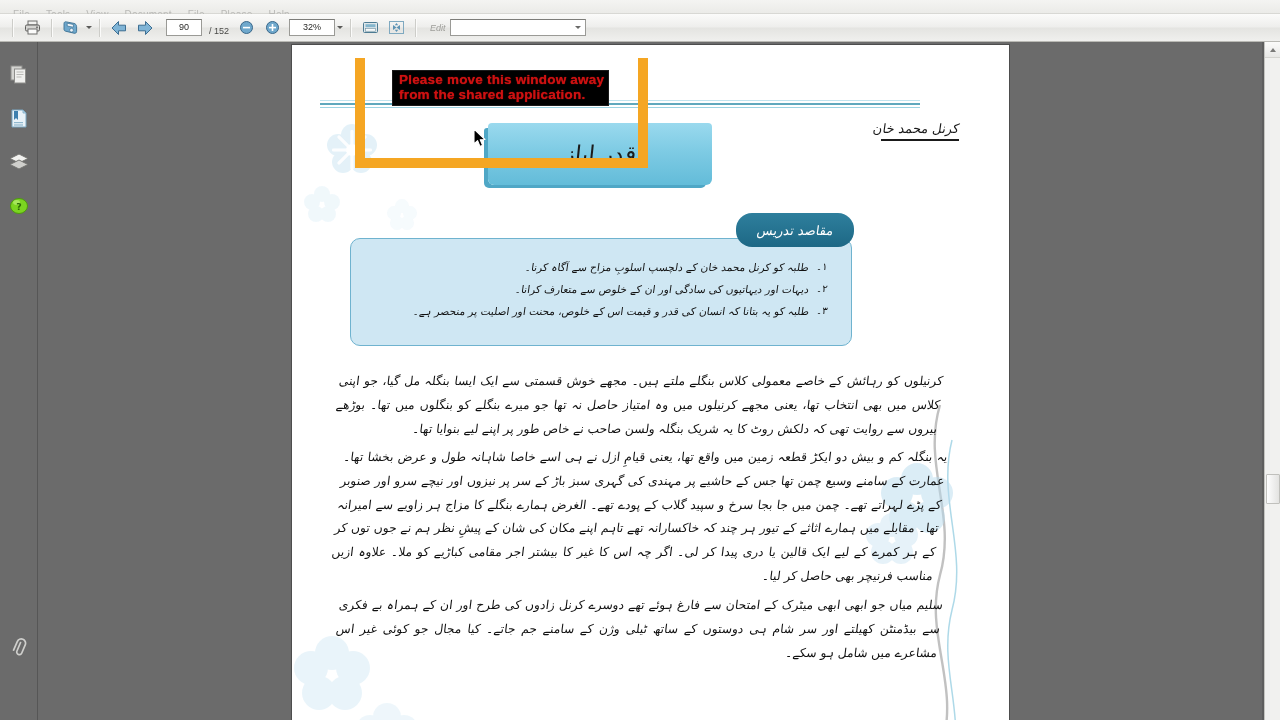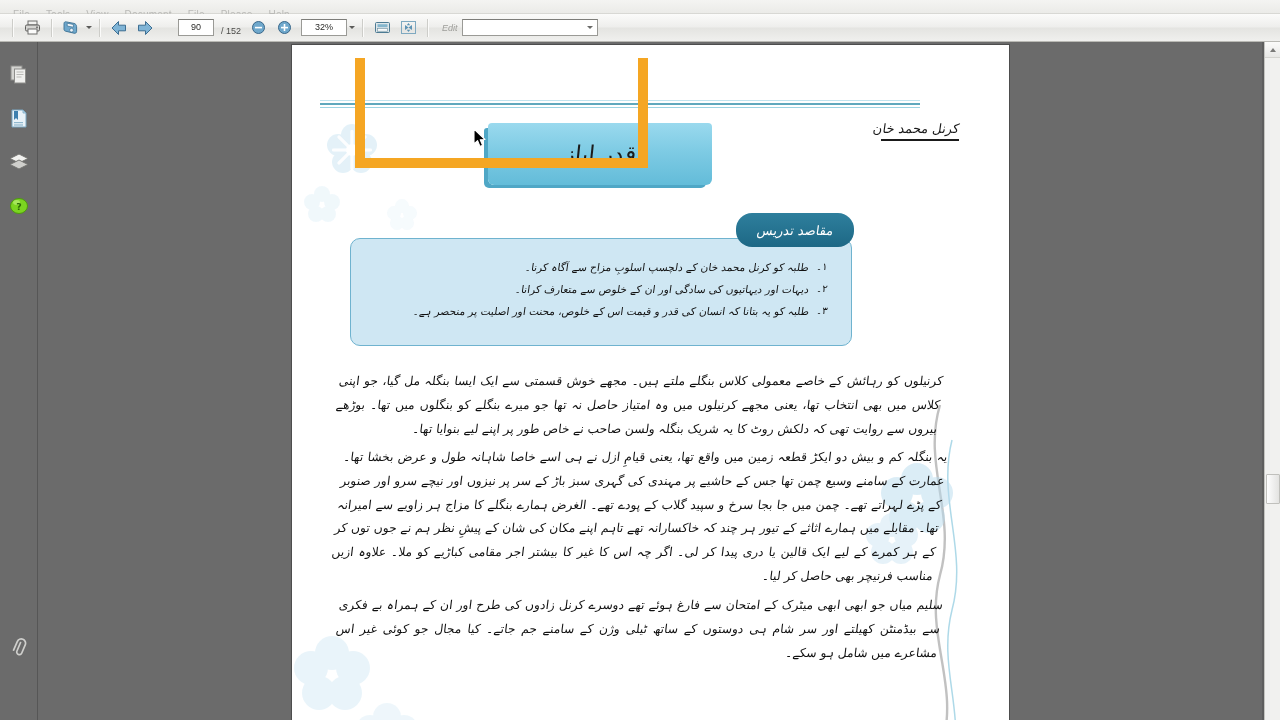--- a/index.html
+++ b/index.html
@@ -38,21 +38,21 @@
   }
   .tbtn svg { display: block; }
   .caret { width: 9px; height: 22px; display: flex; align-items: center; justify-content: center; }
   .caret i { width: 0; height: 0; border-left: 3px solid transparent;
              border-right: 3px solid transparent; border-top: 3.5px solid #5a5a58; display:block;}
 
   .numfield {
     width: 36px; height: 17px; background: #fff; border: 1px solid #9a9a96;
     border-top-color: #7d7d79;
     font-size: 9px; color: #2a2a28; text-align: center; line-height: 15px;
-    margin-left: 20px;
+    margin-left: 8px;
   }
   .pagetot {
     font-size: 9px; color: #4a4a48; margin: 8px 4px 0 7px; white-space: nowrap;
     line-height: 17px;
   }
   .zoomfield {
     width: 46px; height: 17px; background: #fff; border: 1px solid #9a9a96;
     border-top-color: #7d7d79; font-size: 9px; color: #2a2a28;
     text-align: center; line-height: 15px; margin-left: 4px;
   }
@@ -492,20 +492,24 @@
     <div class="vs-arrow">
       <i></i>
     </div>
     <div class="vs-thumb"></div>
   </div>
 
   <div class="shareframe sf-left"></div>
   <div class="shareframe sf-right"></div>
   <div class="shareframe sf-bottom"></div>
 
+  <div class="warnbox">
+    <div>Please move this window away</div>
+    <div>from the shared application.</div>
+  </div>
 
   <div class="cursor">
     <svg width="14" height="20" viewBox="0 0 14 20">
       <path d="M1 1 L1 16 L4.6 12.6 L7 18.4 L9.6 17.3 L7.2 11.7 L12 11.5 Z" fill="#000000" stroke="#ffffff" stroke-width="1.1" stroke-linejoin="round"></path>
     </svg>
   </div>
 
 </div>
 
 </body></html>

